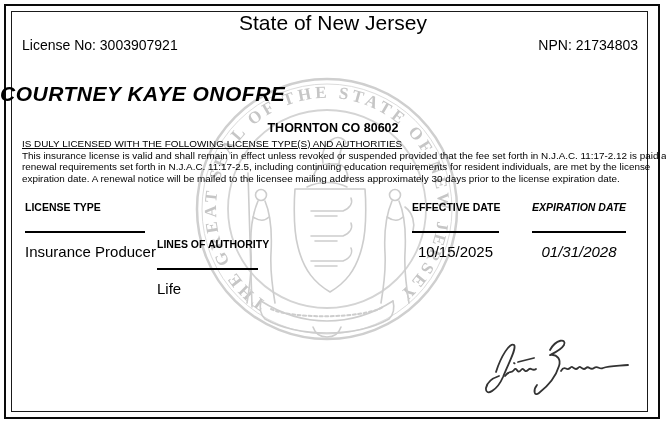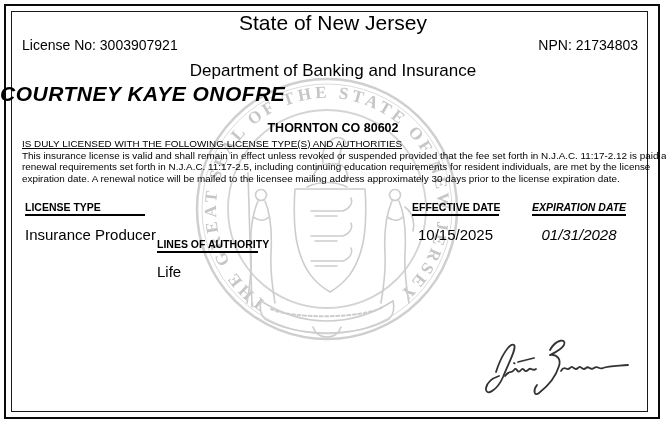--- a/index.html
+++ b/index.html
@@ -20,21 +20,21 @@
   .npn{position:absolute;top:37px;right:28px;font-size:14px;}
   .department{position:absolute;top:61px;left:0;right:0;text-align:center;font-size:17px;}
   .licensee-name{position:absolute;top:82px;left:0;right:0;text-align:left;font-size:21px;font-weight:bold;font-style:italic;letter-spacing:0.5px;}
   .addr1{position:absolute;top:107px;left:0;right:0;text-align:center;font-size:12.5px;font-weight:bold;}
   .addr2{position:absolute;top:121px;left:0;right:0;text-align:center;font-size:12.5px;font-weight:bold;}
   .duly{position:absolute;top:138px;left:22px;font-size:9.9px;white-space:nowrap;text-decoration:underline;}
   .legal{position:absolute;top:150px;left:22px;right:18px;font-size:9.9px;line-height:11.4px;}
   .legal div{white-space:nowrap;}
 
   .col{position:absolute;top:201px;}
-  .col .th{font-size:10.5px;font-weight:bold;border-bottom:2px solid #000;padding-bottom:1px;white-space:nowrap;}
+  .col .th{font-size:10.5px;font-weight:bold;border-bottom:2px solid #000;padding-bottom:18px;white-space:nowrap;}
   .col .td{font-size:15px;padding-top:10px;white-space:nowrap;}
   .col1{left:25px;width:120px;}
   .col2{left:157px;width:101px;margin-top:37px;}
   .col3{left:412px;width:87px;text-align:center;}
   .col4{left:532px;width:94px;text-align:center;font-style:italic;}
 
   .signature{position:absolute;left:468px;top:332px;width:165px;height:70px;}
 </style>
 </head>
 <body>
@@ -82,21 +82,20 @@
 
     <div class="license-no">
       <span>License No:</span>
       <span>3003907921</span>
     </div>
     <div class="npn">
       <span>NPN:</span>
       <span>21734803</span>
     </div>
 
-    <div class="department">Department of Banking and Insurance</div>
     <div class="licensee-name">COURTNEY KAYE ONOFRE</div>
     <div class="addr2">THORNTON CO 80602</div>
 
     <div class="duly">IS DULY LICENSED WITH THE FOLLOWING LICENSE TYPE(S) AND AUTHORITIES</div>
     <div class="legal">
       <div>This insurance license is valid and shall remain in effect unless revoked or suspended provided that the fee set forth in N.J.A.C. 11:17-2.12 is paid and</div>
       <div>renewal requirements set forth in N.J.A.C. 11:17-2.5, including continuing education requirements for resident individuals, are met by the license</div>
       <div>expiration date. A renewal notice will be mailed to the licensee mailing address approximately 30 days prior to the license expiration date.</div>
     </div>
 

